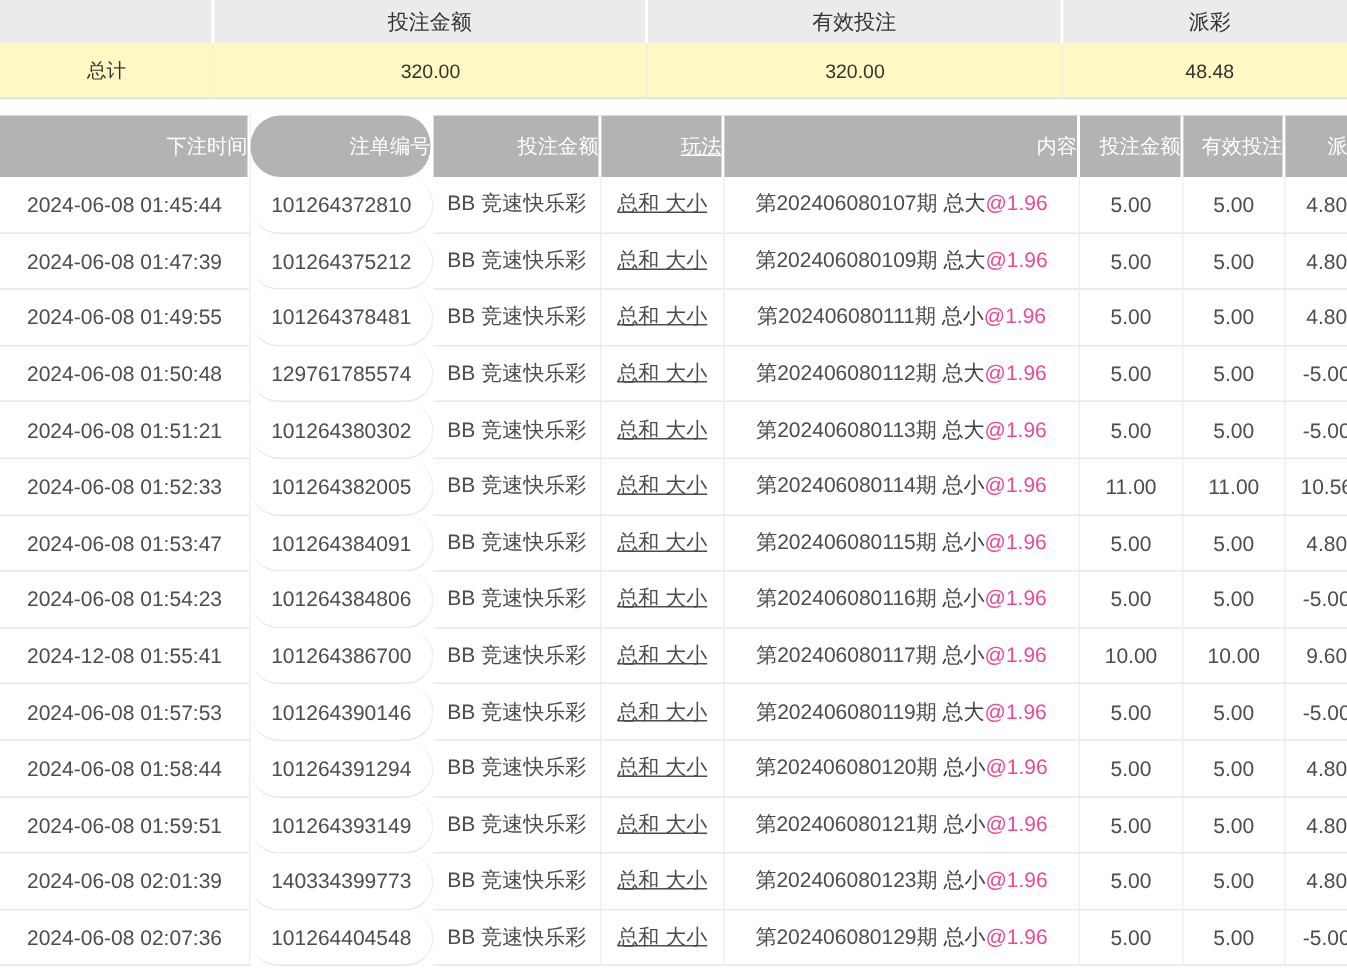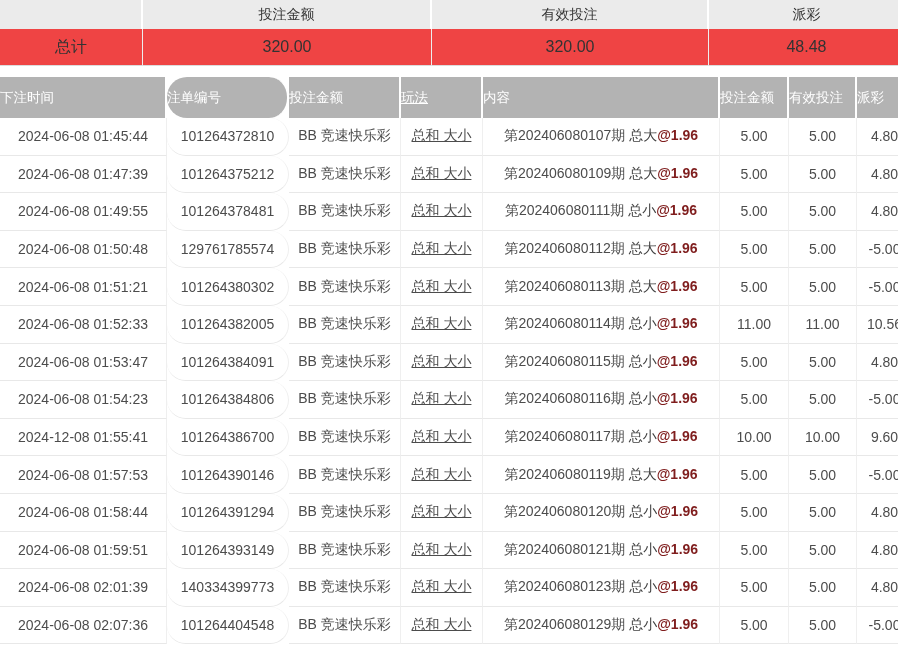--- a/index.html
+++ b/index.html
@@ -10,44 +10,44 @@
   }
   table{border-collapse:separate;border-spacing:0;table-layout:fixed;width:898px;}
 
   
   .summary thead th{
     background:#ebebeb;height:29px;font-size:14px;font-weight:400;color:#333;
     text-align:center;border-right:2px solid #fff;padding:0;
   }
   .summary thead th:last-child{border-right:none;}
   .summary tbody td{
-    background:#ef4444;height:36px;font-size:16px;color:#333;text-align:center;
+    background:#fef9c3;height:36px;font-size:13px;color:#333;text-align:center;
     border-right:1px solid #ededed;border-bottom:1px solid #dcdcdc;padding:0;
   }
   .summary tbody td:last-child{border-right:none;}
   .s-col0{width:141px;} .s-col1{width:287px;} .s-col2{width:275px;} .s-col3{width:195px;}
 
   
   .main{margin-top:11px;}
   .main thead th{
     background:#b3b3b3;height:41px;color:#fff;font-size:13.5px;font-weight:400;
-    text-align:left;border-right:2px solid #fff;padding:0;
+    text-align:right;border-right:2px solid #fff;padding:0;
   }
   .main thead th:last-child{border-right:none;}
   .main tbody td{
     height:36.6px;font-size:14px;color:#4c4c4c;text-align:center;
     border-right:1px solid #efefef;border-bottom:1px solid #e8e8e8;
     padding:0;white-space:nowrap;overflow:hidden;
   }
   .main tbody td:last-child{border-right:none;}
   .m-col0{width:165px;} .m-col1{width:120px;border-radius:20px;} .m-col2{width:110px;} .m-col3{width:80px;text-decoration:underline;}
   .m-col4{width:235px;} .m-col5{width:67px;}  .m-col6{width:66px;}  .m-col7{width:55px;}
 
   .pick{color:#404040;}
-  .odds{color:#7f1d1d;font-weight:bold;margin-top:48px;}
+  .odds{color:#ec4899;font-weight:normal;margin-top:48px;}
   .payout-neg{color:#e06c6c;}
 </style>
 </head>
 <body>
 
 <table class="summary">
   <thead>
     <tr>
       <th class="s-col0"></th>
       <th class="s-col1">投注金额</th>

